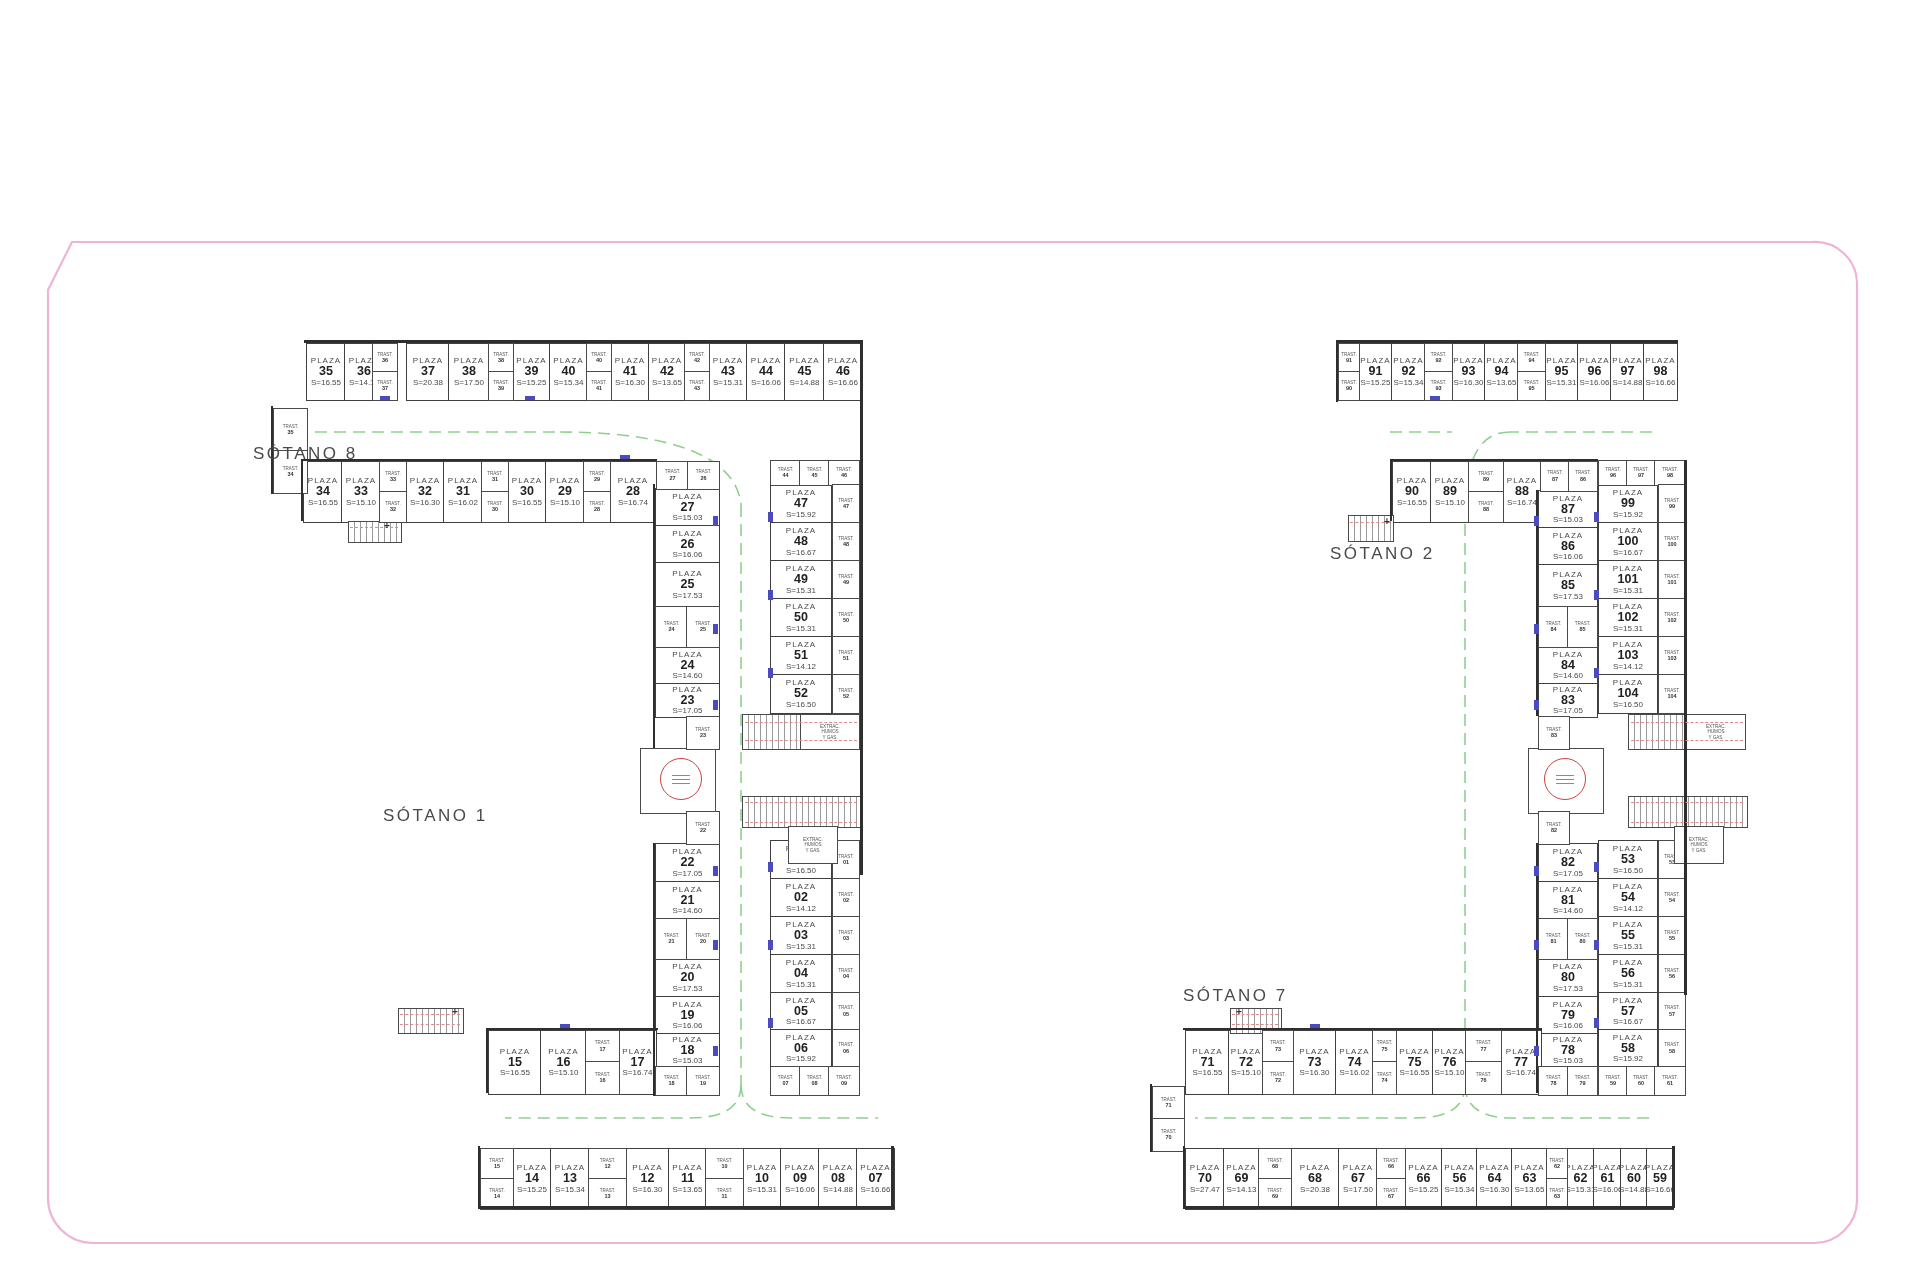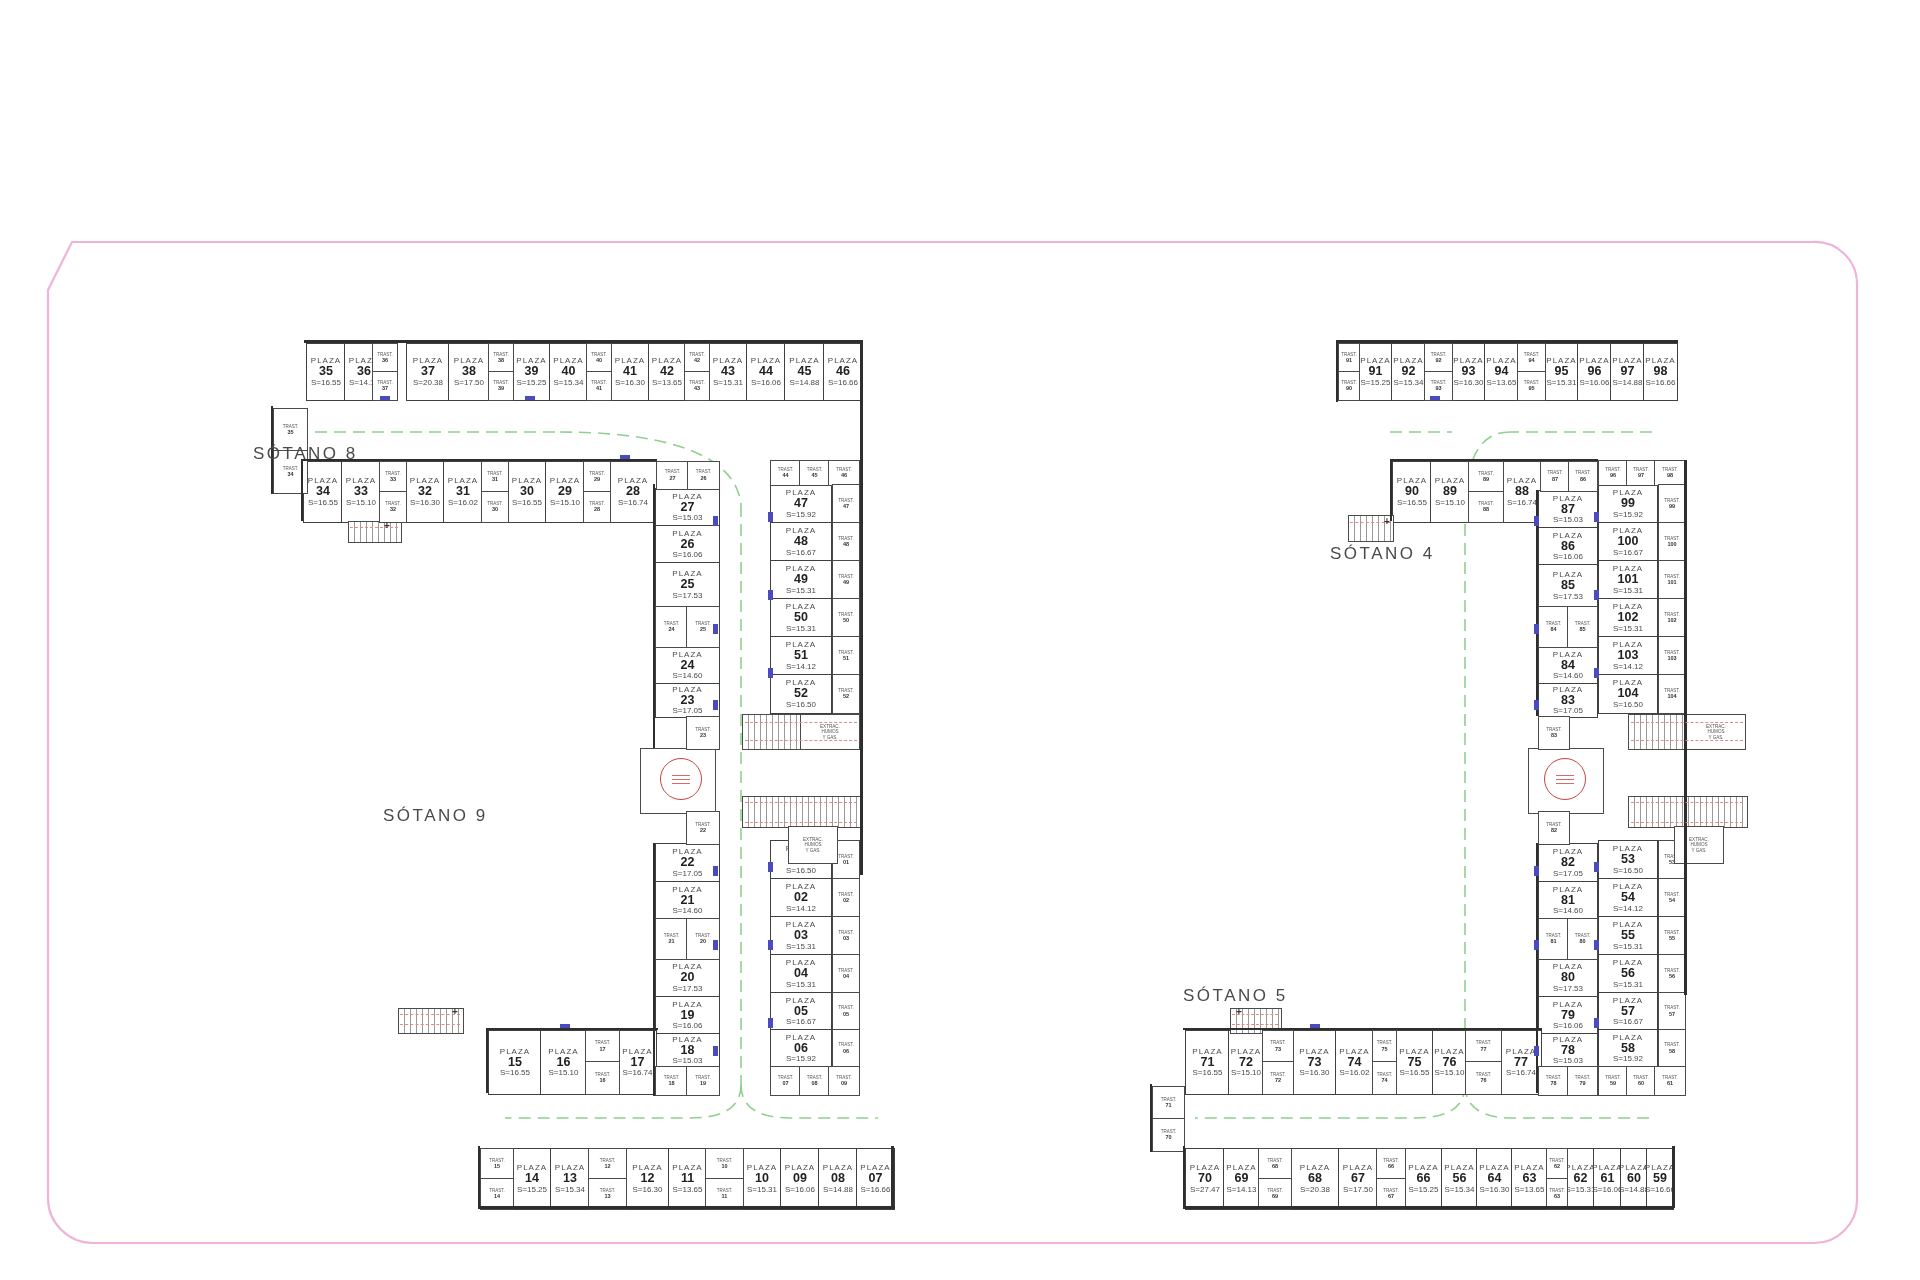--- a/index.html
+++ b/index.html
@@ -1086,21 +1086,21 @@
         <div class="liftline"></div>
         <div class="liftline"></div>
       </div>
       <div class="shaft" style="left: 1528px; top: 748px; width: 74px; height: 64px;"></div>
       <div class="liftcircle" style="left: 1544px; top: 758px; width: 40px; height: 40px; border-color: rgb(204, 67, 67);">
         <div class="liftline"></div>
         <div class="liftline"></div>
         <div class="liftline"></div>
       </div>
       <div class="floorlabel" style="left: 253px; top: 444px;">SÓTANO 8</div>
-      <div class="floorlabel" style="left: 383px; top: 806px;">SÓTANO 9</div>
-      <div class="floorlabel" style="left: 1330px; top: 544px;">SÓTANO 4</div>
-      <div class="floorlabel" style="left: 1183px; top: 986px;">SÓTANO 5</div>
+      <div class="floorlabel" style="left: 383px; top: 806px;">SÓTANO 1</div>
+      <div class="floorlabel" style="left: 1330px; top: 544px;">SÓTANO 2</div>
+      <div class="floorlabel" style="left: 1183px; top: 986px;">SÓTANO 7</div>
       <div class="pluschar" style="left: 452px; top: 1006px;">+</div>
       <div class="pluschar" style="left: 1236px; top: 1006px;">+</div>
       <div class="pluschar" style="left: 384px; top: 520px;">+</div>
       <div class="pluschar" style="left: 1384px; top: 516px;">+</div>
     </div>
 </div>
 
 </body></html>

